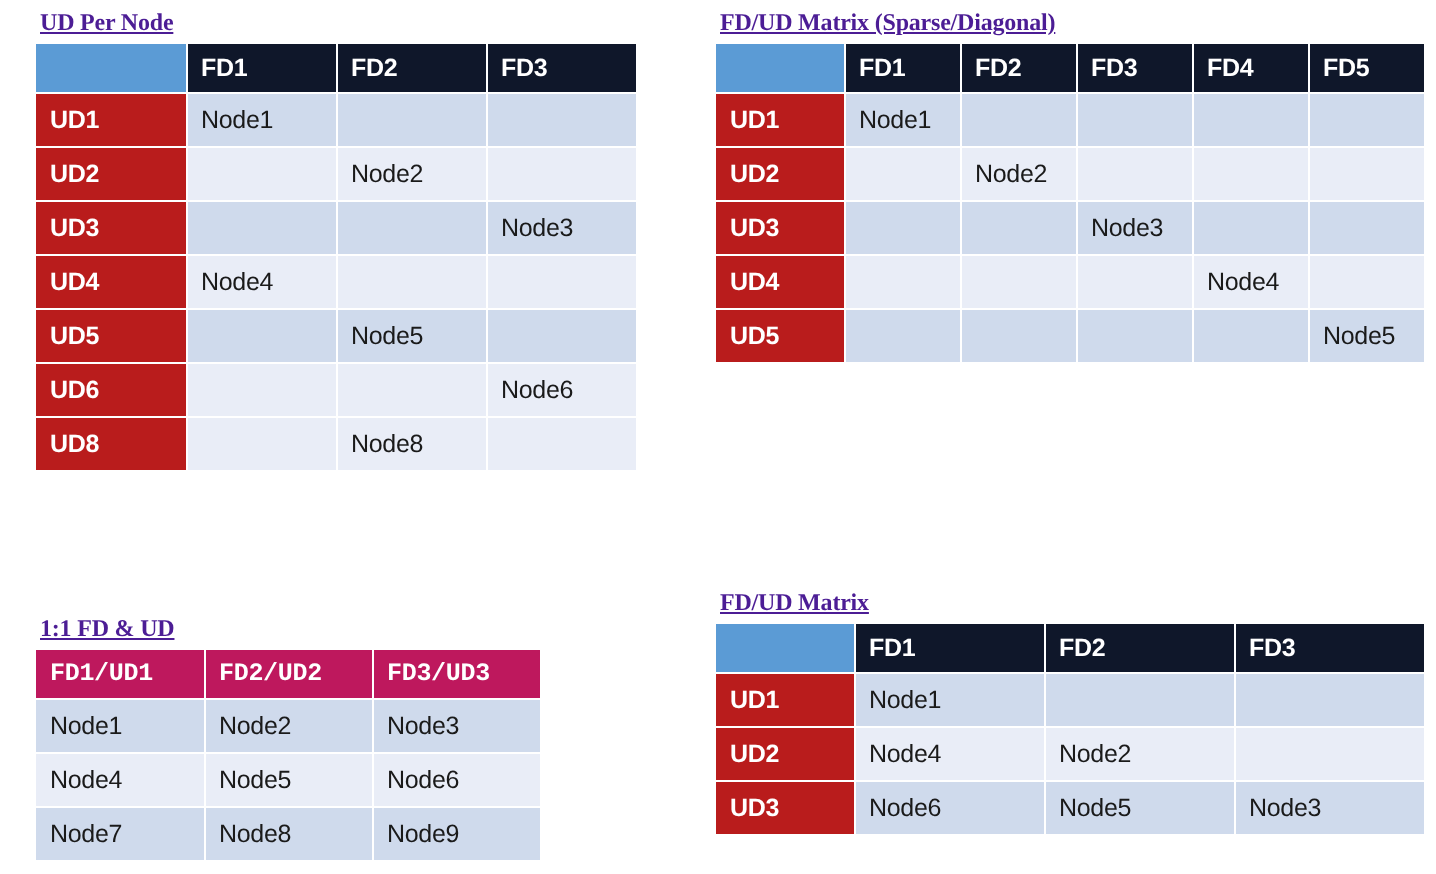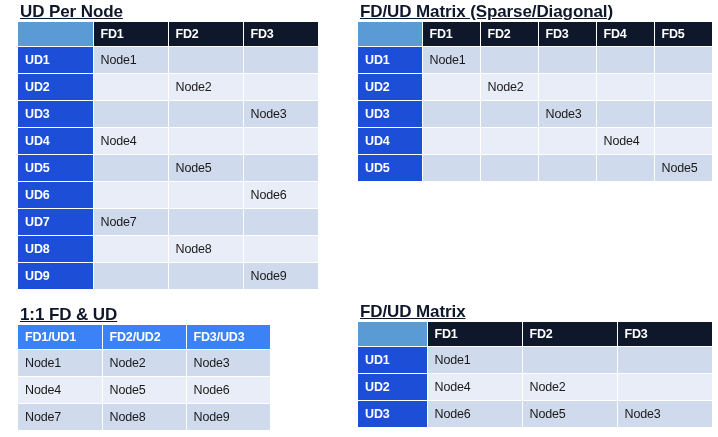--- a/index.html
+++ b/index.html
@@ -13,29 +13,30 @@
     position: relative;
     font-family: "Liberation Sans", sans-serif;
     overflow: hidden;
   }
 
   .panel {
     position: absolute;
   }
 
   .panel-title {
-    font-size: 17px;
+    font-size: 12px;
     font-weight: bold;
-    color: #0f172a;
+    color: #4c1d95;
     text-decoration: underline;
     letter-spacing: -0.1px;
     white-space: nowrap;
     padding-left: 2px;
     margin-bottom: 3px;
     line-height: 15px;
+    font-family: Liberation Serif, serif;
   }
 
   table.grid {
     border-collapse: collapse;
     table-layout: fixed;
     border-spacing: 0;
   }
 
   table.grid td {
     height: 26px;
@@ -59,37 +60,37 @@
     color: #ffffff;
     font-weight: bold;
     height: 24px;
   }
   table.grid tr.head td.corner {
     background: #5B9BD5;
   }
 
   
   table.grid td.rowlabel {
-    background: #1d4ed8;
+    background: #b91c1c;
     color: #ffffff;
     font-weight: bold;
   }
 
   
   table.grid td.dark  { background: #CFDAEC; }
   table.grid td.light { background: #E9EDF7; }
 
   
-  table.grid.plainhead tr.head td { background: #3b82f6; }
+  table.grid.plainhead tr.head td { background: #be185d; font-family: Liberation Mono, monospace; }
 
   
   #panel-ud-per-node           { left: 18px;  top: 4px;  }
   #panel-sparse-matrix         { left: 358px; top: 4px;  }
   #panel-one-to-one            { left: 18px;  top: 307px;}
-  #panel-fdud-matrix           { left: 358px; top: 304px;}
+  #panel-fdud-matrix           { left: 358px; top: 294px;}
 </style>
 </head>
 <body>
 
 <div class="panel" id="panel-ud-per-node">
   <div class="panel-title">UD Per Node</div>
   <table class="grid" style="width:300px">
     <colgroup>
       <col style="width:75px">
         <col style="width:75px">
@@ -133,36 +134,24 @@
           <td class="dark">Node5</td>
           <td class="dark"></td>
         </tr>
         <tr>
           <td class="rowlabel">UD6</td>
           <td class="light"></td>
           <td class="light"></td>
           <td class="light">Node6</td>
         </tr>
         <tr>
-          <td class="rowlabel">UD7</td>
-          <td class="dark">Node7</td>
-          <td class="dark"></td>
-          <td class="dark"></td>
-        </tr>
-        <tr>
           <td class="rowlabel">UD8</td>
           <td class="light"></td>
           <td class="light">Node8</td>
           <td class="light"></td>
-        </tr>
-        <tr>
-          <td class="rowlabel">UD9</td>
-          <td class="dark"></td>
-          <td class="dark"></td>
-          <td class="dark">Node9</td>
         </tr>
       </tbody>
   </table>
 </div>
 
 <div class="panel" id="panel-sparse-matrix">
   <div class="panel-title">FD/UD Matrix (Sparse/Diagonal)</div>
   <table class="grid" style="width:354px">
     <colgroup>
       <col style="width:64px">

